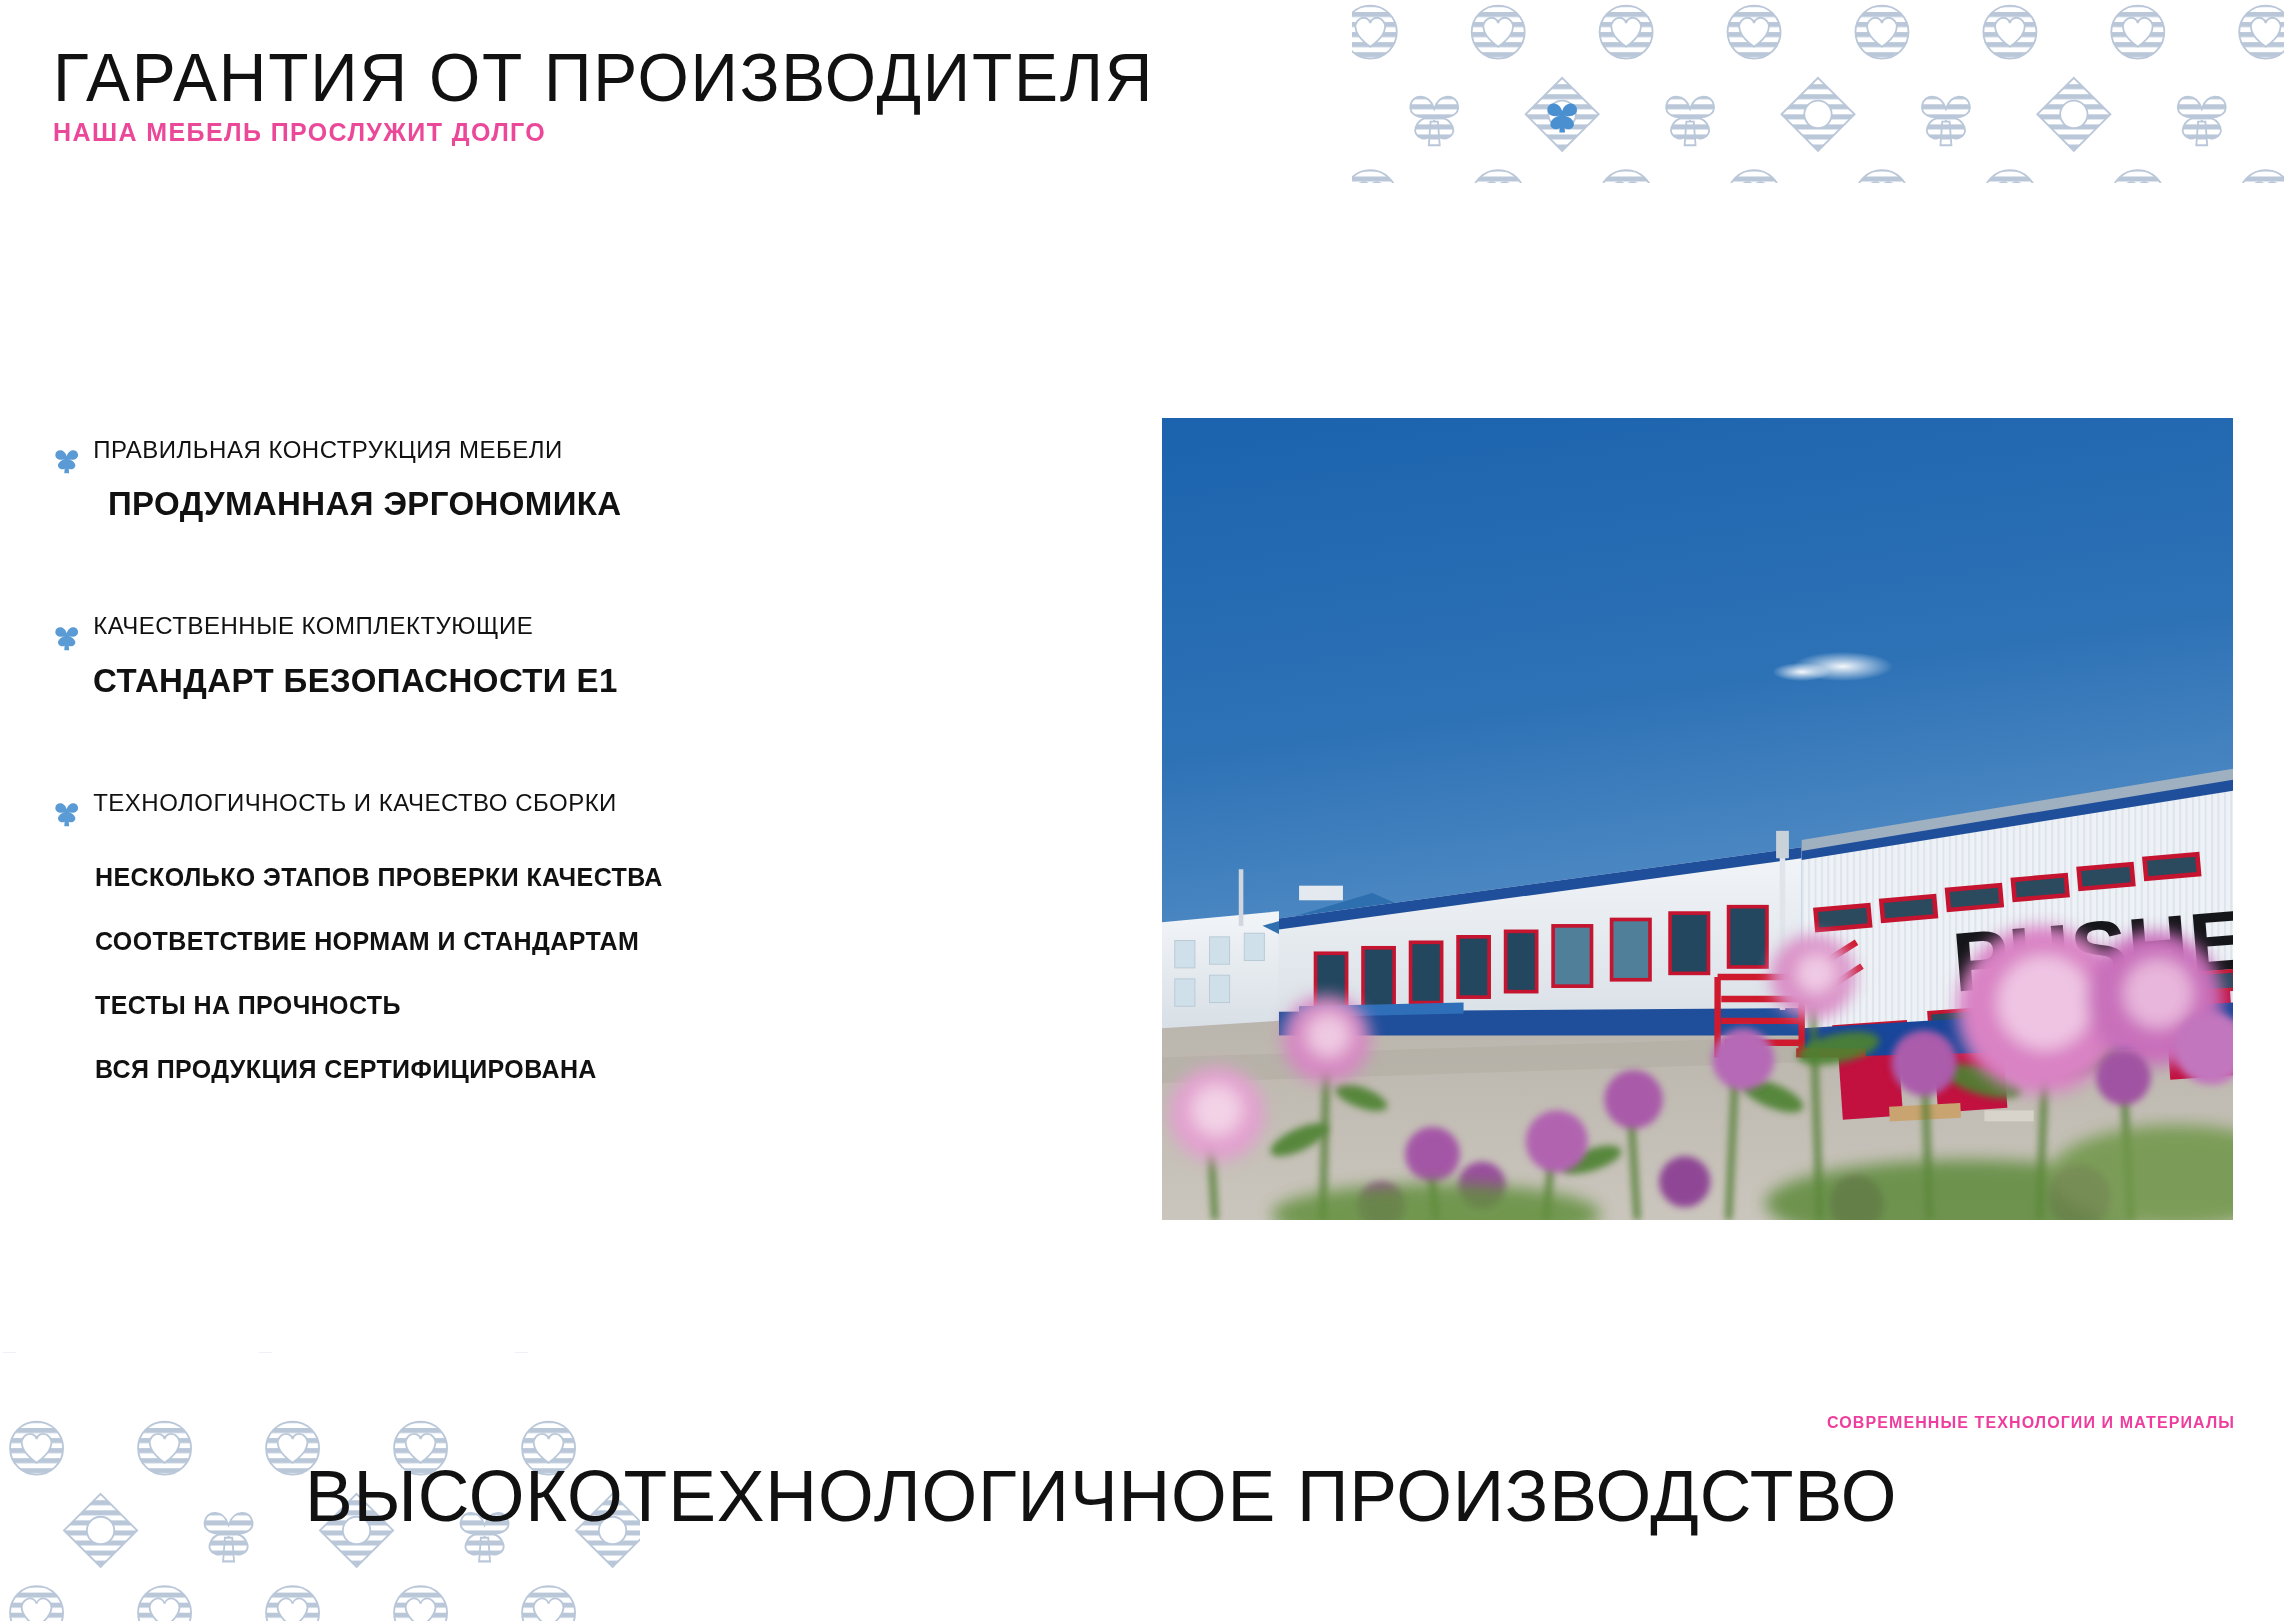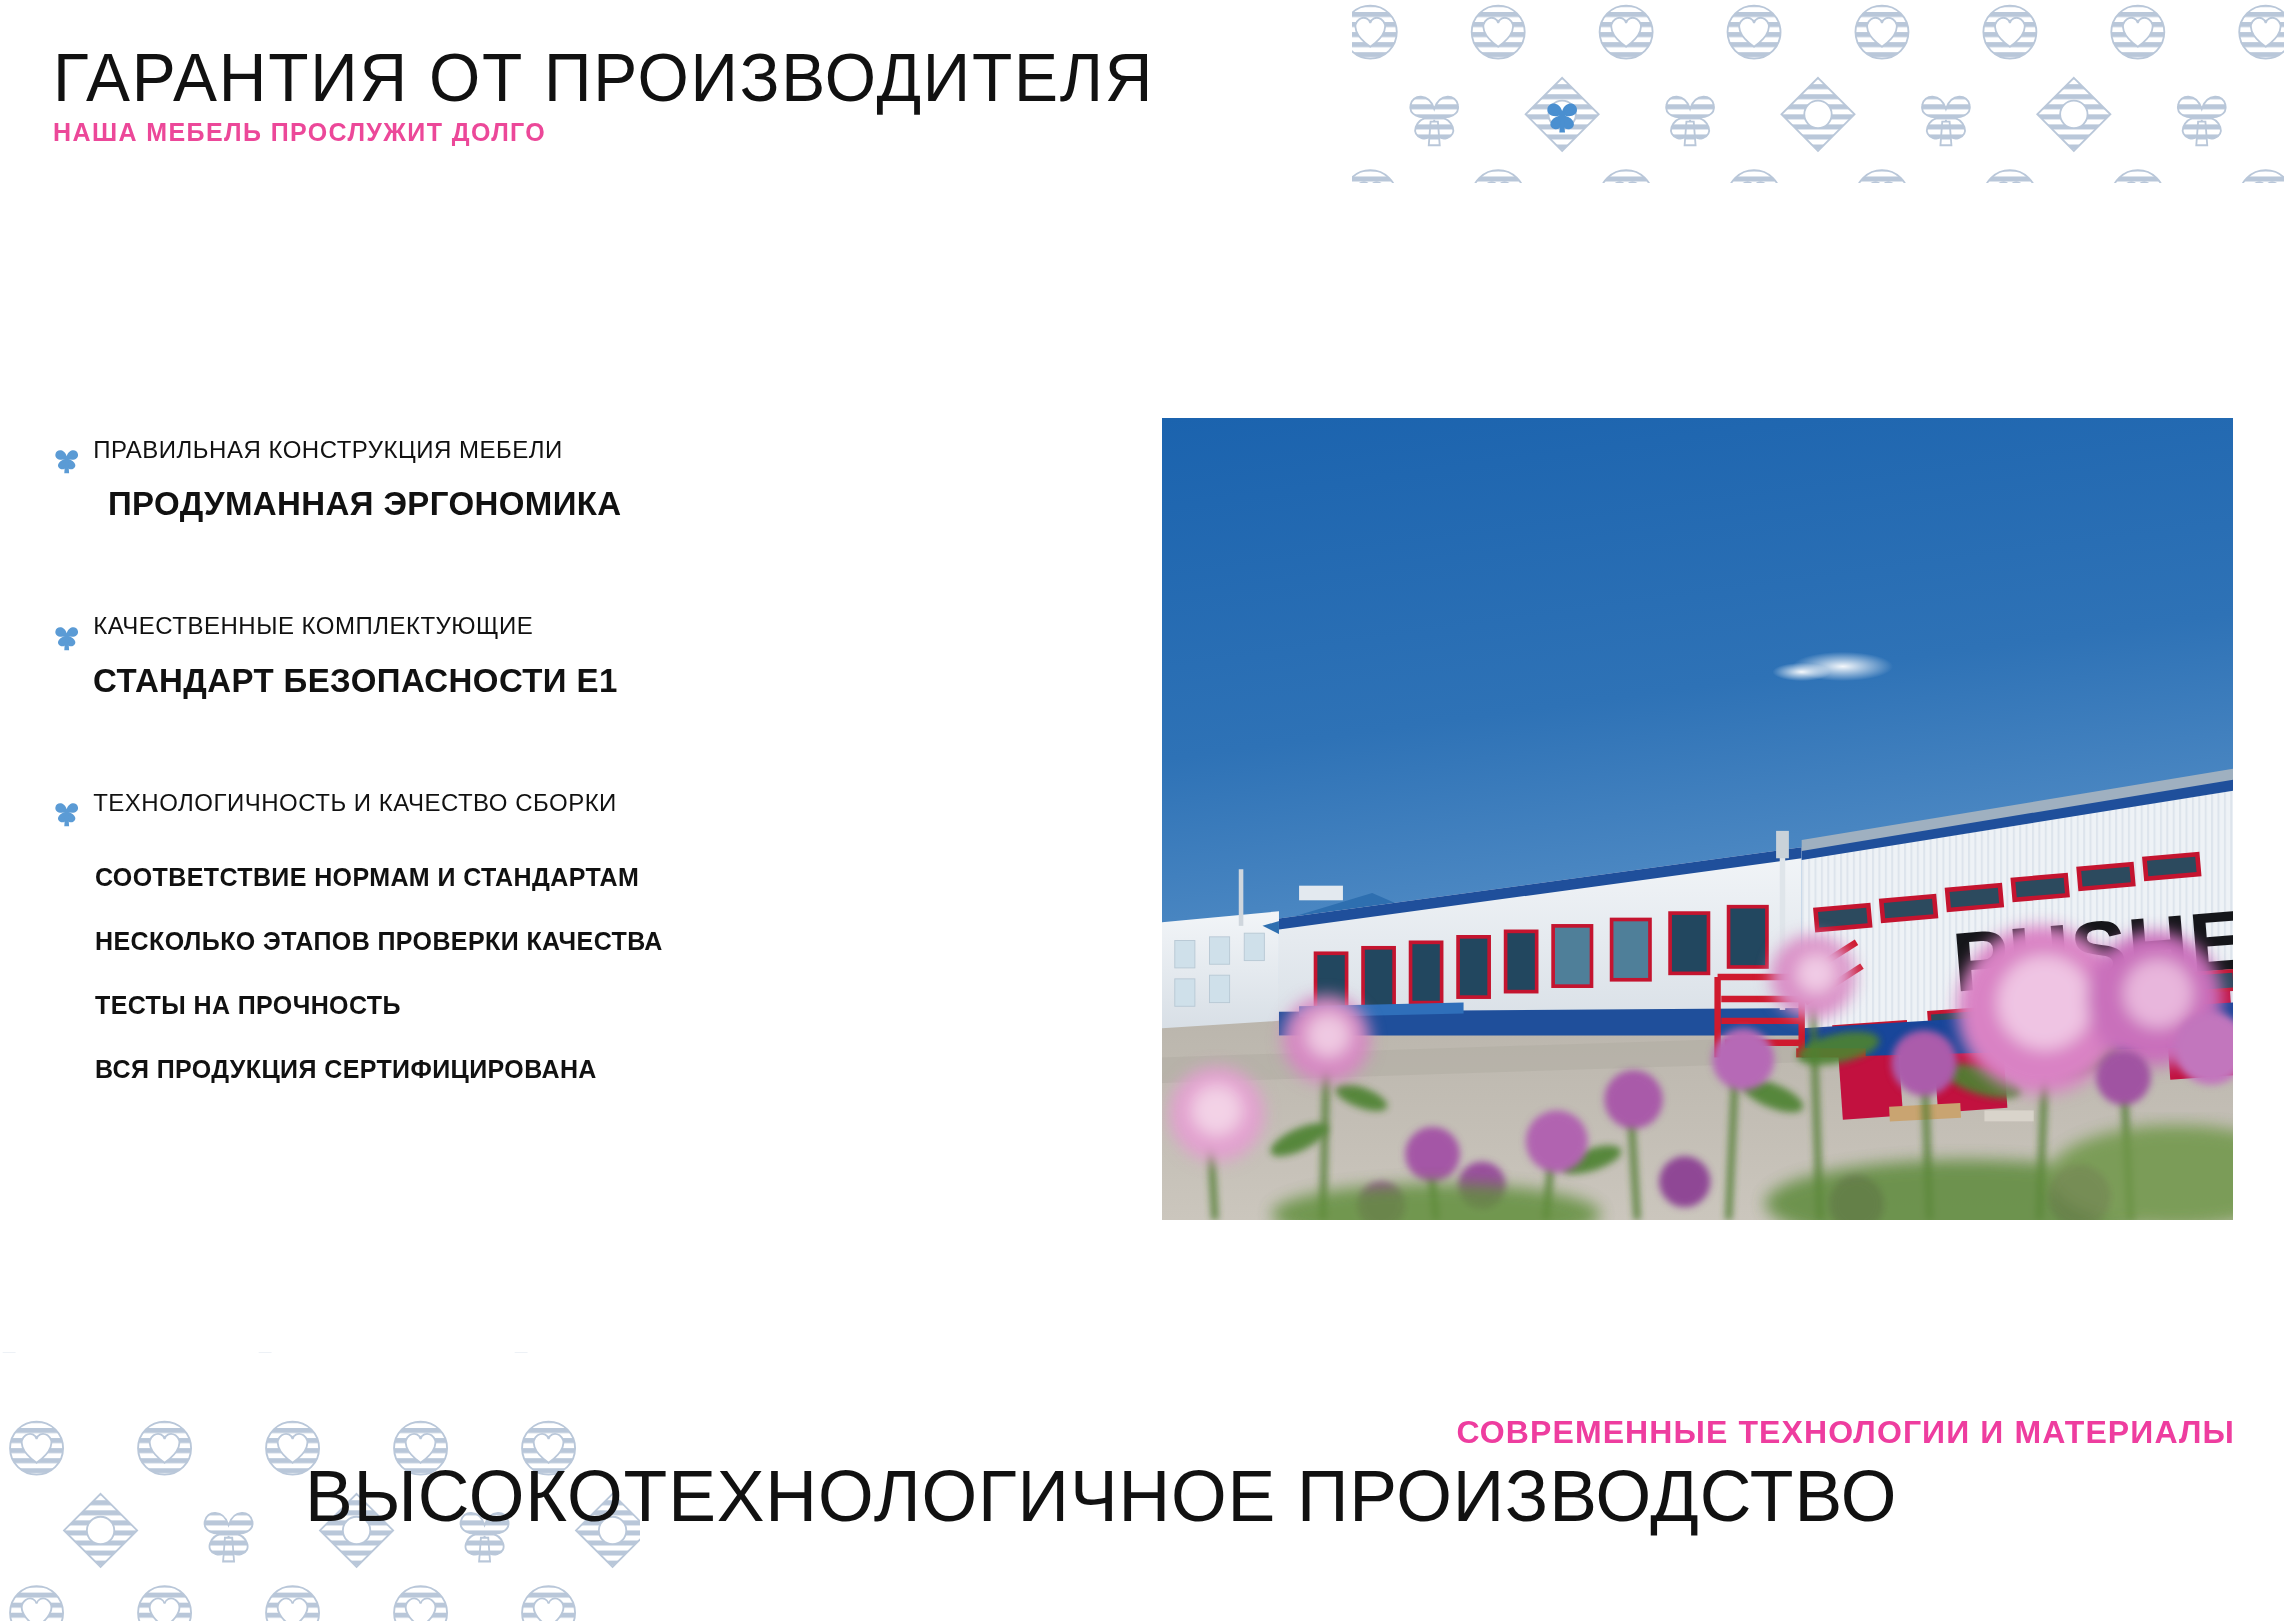--- a/index.html
+++ b/index.html
@@ -137,21 +137,21 @@
     position: absolute;
     left: 0;
     top: 1414px;
     width: 2284px;
     z-index: 5;
   }
   #footer-subtitle {
     position: absolute;
     right: 49px;
     top: 0;
-    font-size: 32px;
+    font-size: 16px;
     font-weight: 700;
     letter-spacing: 1.1px;
     color: #ee3d9f;
     white-space: nowrap;
   }
   #footer-title {
     position: absolute;
     left: 305px;
     top: 40px;
     font-size: 73px;
@@ -341,22 +341,22 @@
                  C-3,19 3,31 14,28 C27,24 23,8 4,3
                  C17,8 30,2 28,-9 C26,-22 6,-24 0,-4 Z" fill="#5b9bd5"></path>
         <path d="M-4,10 L-6,38 L6,38 L4,10 Z" fill="#5b9bd5"></path>
       </svg>
       <div class="feature-texts">
         <div class="feature-title">ТЕХНОЛОГИЧНОСТЬ И КАЧЕСТВО СБОРКИ</div>
       </div>
     </div>
 
     <div id="sub-points">
+      <div class="sub-point">НЕСКОЛЬКО ЭТАПОВ ПРОВЕРКИ КАЧЕСТВА</div>
       <div class="sub-point">СООТВЕТСТВИЕ НОРМАМ И СТАНДАРТАМ</div>
-      <div class="sub-point">НЕСКОЛЬКО ЭТАПОВ ПРОВЕРКИ КАЧЕСТВА</div>
       <div class="sub-point">ТЕСТЫ НА ПРОЧНОСТЬ</div>
       <div class="sub-point">ВСЯ ПРОДУКЦИЯ СЕРТИФИЦИРОВАНА</div>
     </div>
   </div>
 </div>
 
 <div id="factory-photo">
   <svg viewBox="0 0 1172 878" preserveAspectRatio="none" xmlns="http://www.w3.org/2000/svg">
     <defs>
       <linearGradient id="sky" x1="0" y1="0" x2="0.25" y2="1">

